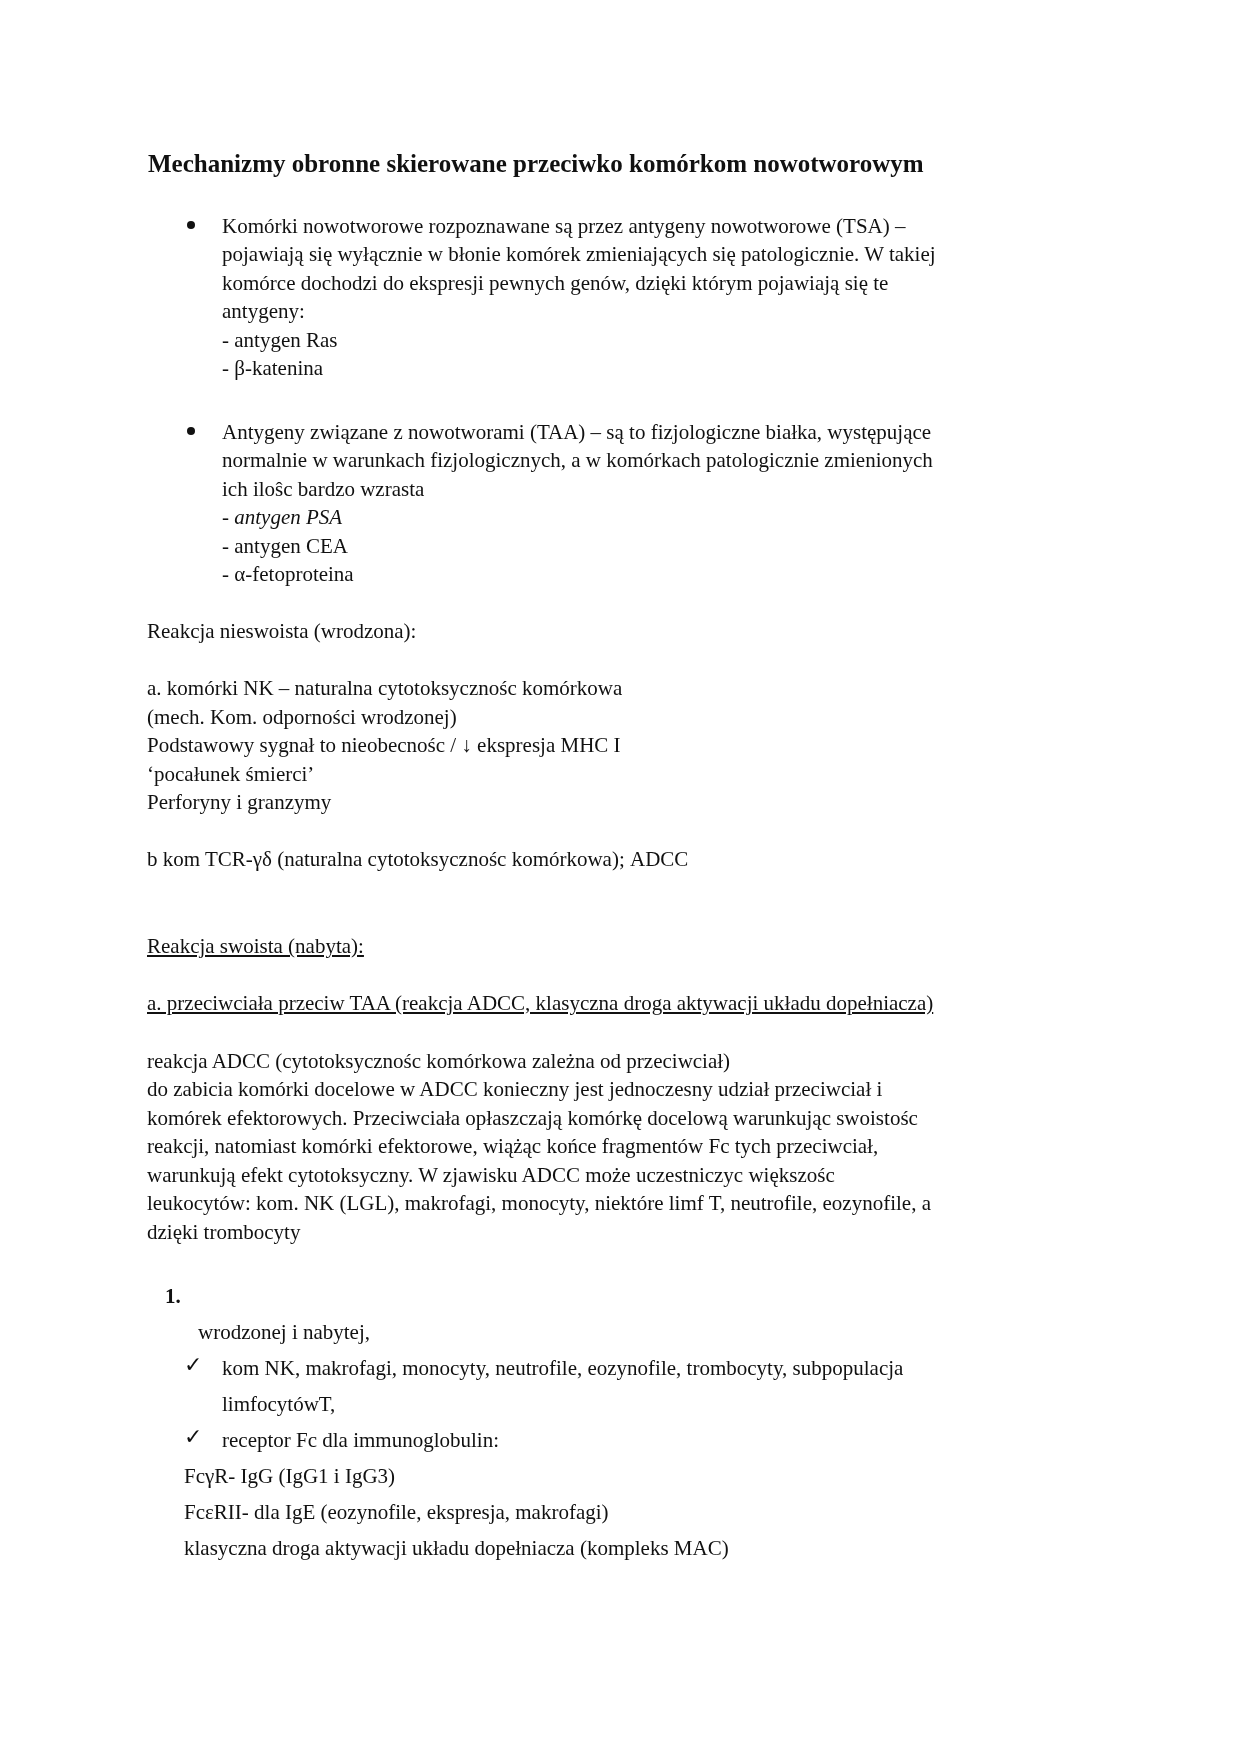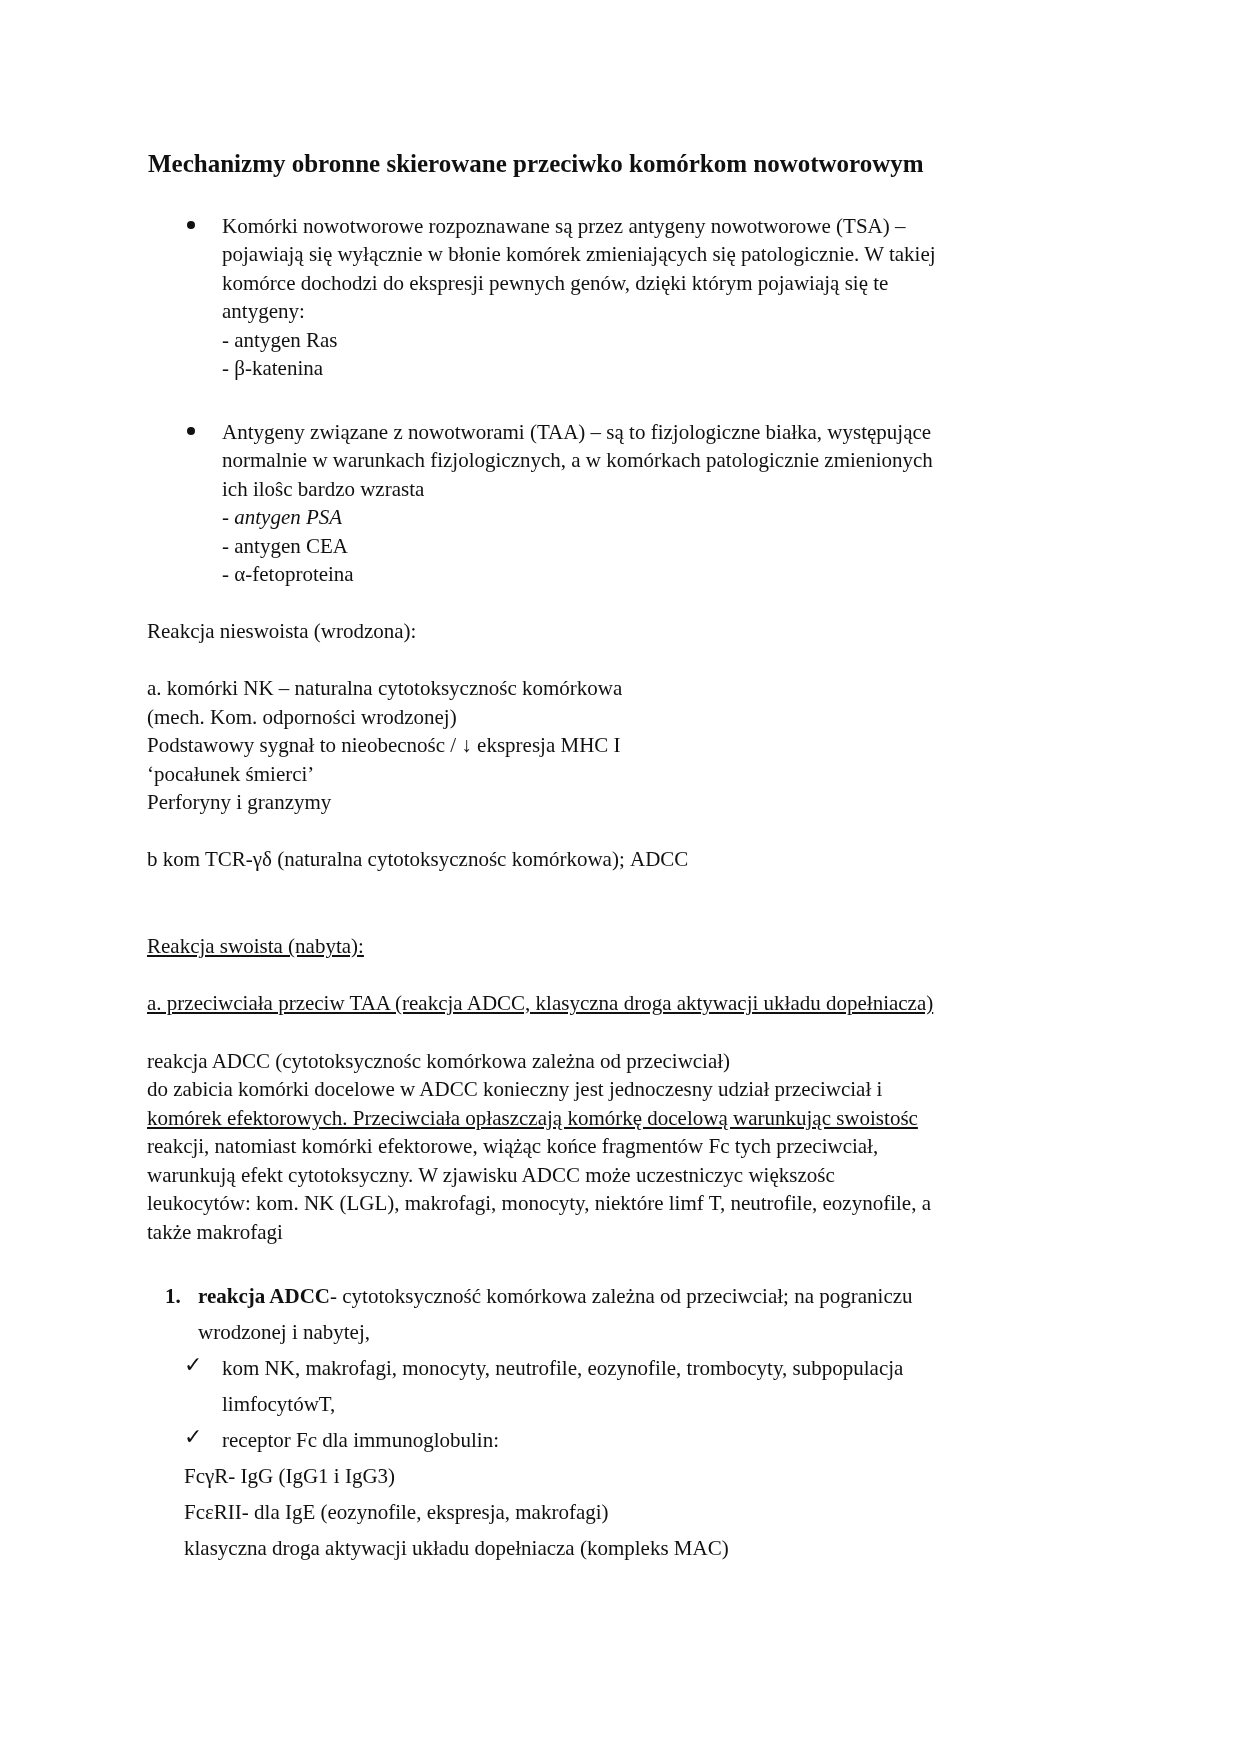--- a/index.html
+++ b/index.html
@@ -52,30 +52,27 @@
   <div class="abs" style="left:147px; top:731px;">Podstawowy sygnał to nieobecnośc / ↓ ekspresja MHC I</div>
   <div class="abs" style="left:147px; top:760px;">‘pocałunek śmierci’</div>
   <div class="abs" style="left:147px; top:788px;">Perforyny i granzymy</div>
   <div class="abs" style="left:147px; top:845px;">b kom TCR-γδ (naturalna cytotoksycznośc komórkowa); ADCC</div>
 
   <div class="abs u" style="left:147px; top:932px;">Reakcja swoista (nabyta):</div>
   <div class="abs u" style="left:147px; top:989px;">a. przeciwciała przeciw TAA (reakcja ADCC, klasyczna droga aktywacji układu dopełniacza)</div>
 
   <div class="abs" style="left:147px; top:1047px;">reakcja ADCC (cytotoksycznośc komórkowa zależna od przeciwciał)</div>
   <div class="abs" style="left:147px; top:1075px;">do zabicia komórki docelowe w ADCC konieczny jest jednoczesny udział przeciwciał i</div>
-  <div class="abs" style="left:147px; top:1104px;text-decoration:underline;">komórek efektorowych. Przeciwciała opłaszczają komórkę docelową warunkując swoistośc</div>
+  <div class="abs" style="left:147px; top:1104px;">komórek efektorowych. Przeciwciała opłaszczają komórkę docelową warunkując swoistośc</div>
   <div class="abs" style="left:147px; top:1132px;">reakcji, natomiast komórki efektorowe, wiążąc końce fragmentów Fc tych przeciwciał,</div>
   <div class="abs" style="left:147px; top:1161px;">warunkują efekt cytotoksyczny. W zjawisku ADCC może uczestniczyc większośc</div>
   <div class="abs" style="left:147px; top:1189px;">leukocytów: kom. NK (LGL), makrofagi, monocyty, niektóre limf T, neutrofile, eozynofile, a</div>
-  <div class="abs" style="left:147px; top:1218px;">także makrofagi</div>
+  <div class="abs" style="left:147px; top:1218px;">dzięki trombocyty</div>
 
   <div class="abs b" style="left:165px; top:1282px;">1.</div>
-  <div class="abs" style="left:198px; top:1282px;">
-    <span class="b">reakcja ADCC</span><span>- cytotoksyczność komórkowa zależna od przeciwciał; na pograniczu</span>
-  </div>
   <div class="abs" style="left:198px; top:1318px;">wrodzonej i nabytej,</div>
 
   <div class="check" style="left:184px; top:1352px;">✓</div>
   <div class="abs" style="left:222px; top:1354px;">kom NK, makrofagi, monocyty, neutrofile, eozynofile, trombocyty, subpopulacja</div>
   <div class="abs" style="left:222px; top:1390px;">limfocytówT,</div>
 
   <div class="check" style="left:184px; top:1424px;">✓</div>
   <div class="abs" style="left:222px; top:1426px;">receptor Fc dla immunoglobulin:</div>
 
   <div class="abs" style="left:184px; top:1462px;">FcγR- IgG (IgG1 i IgG3)</div>

